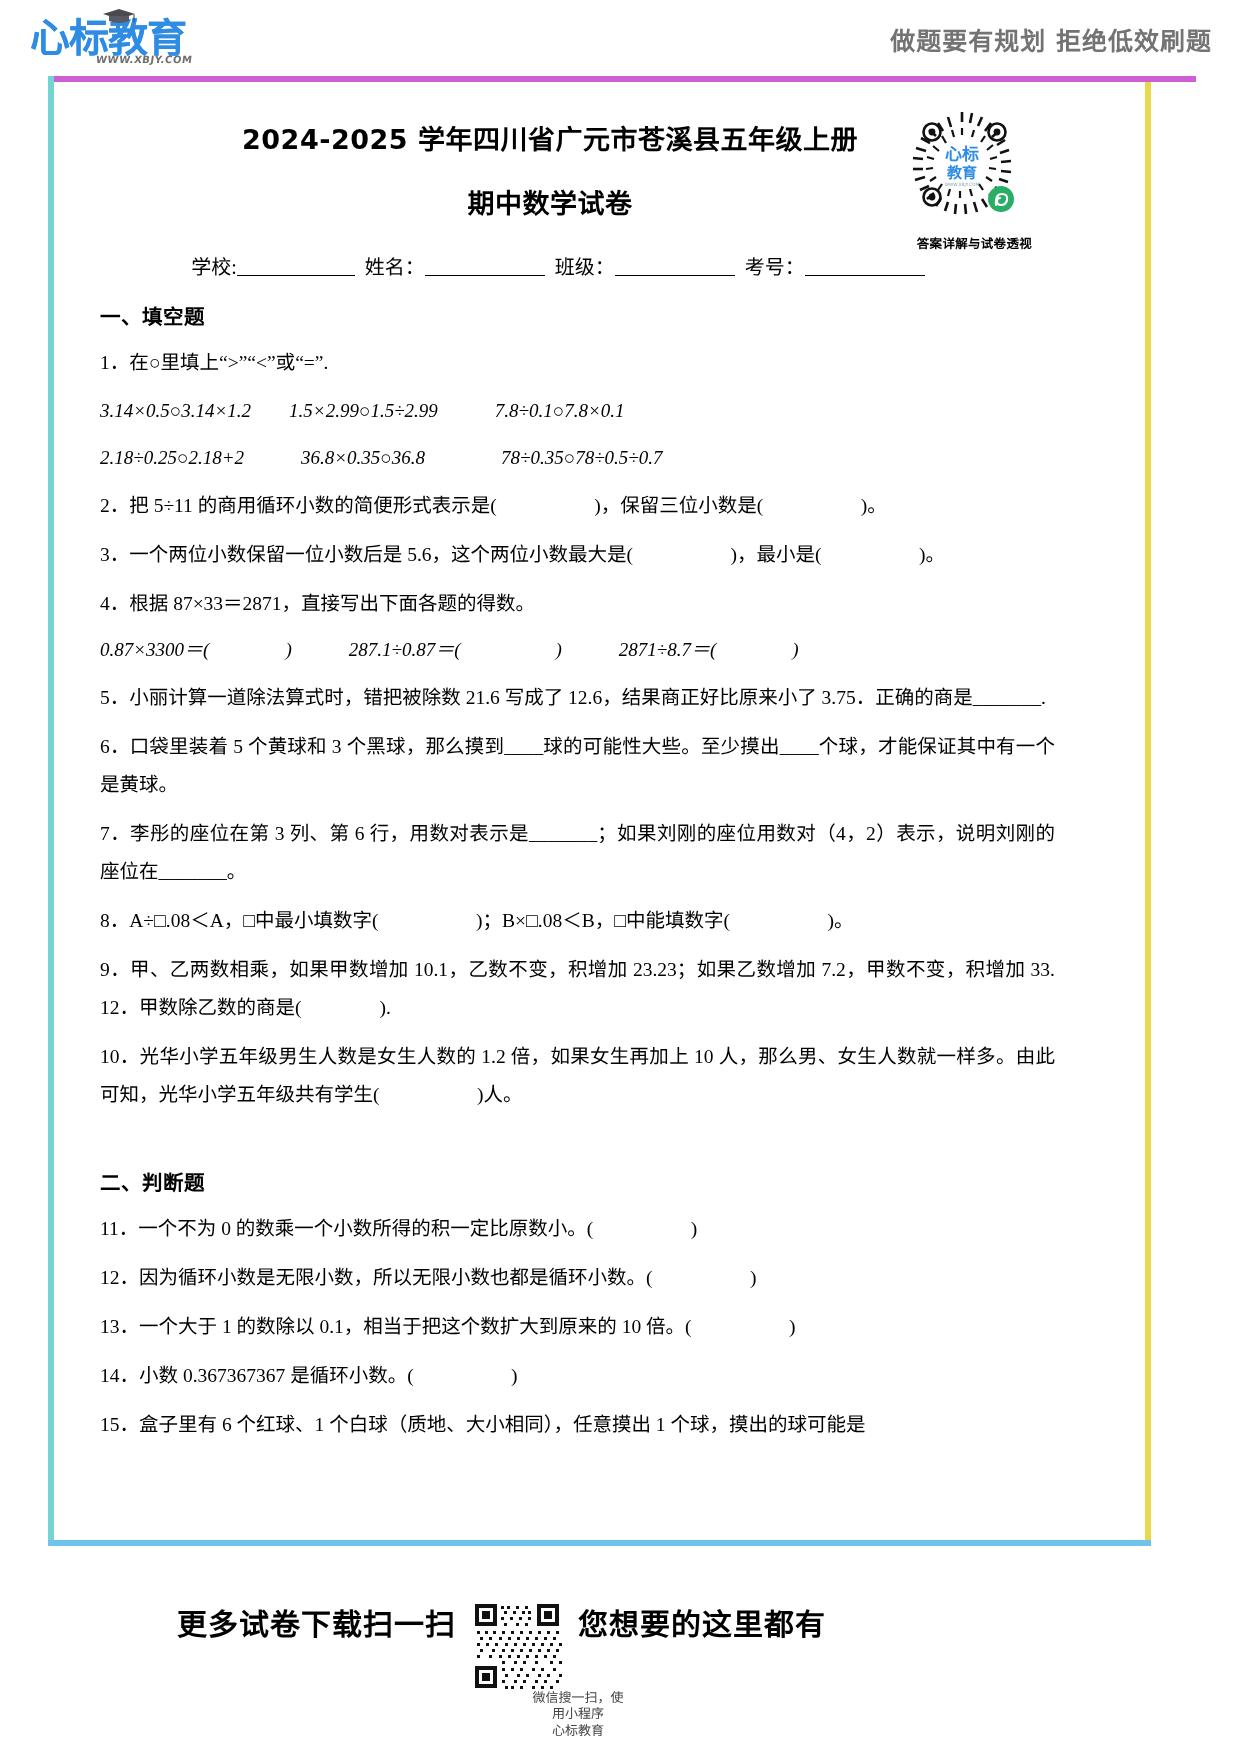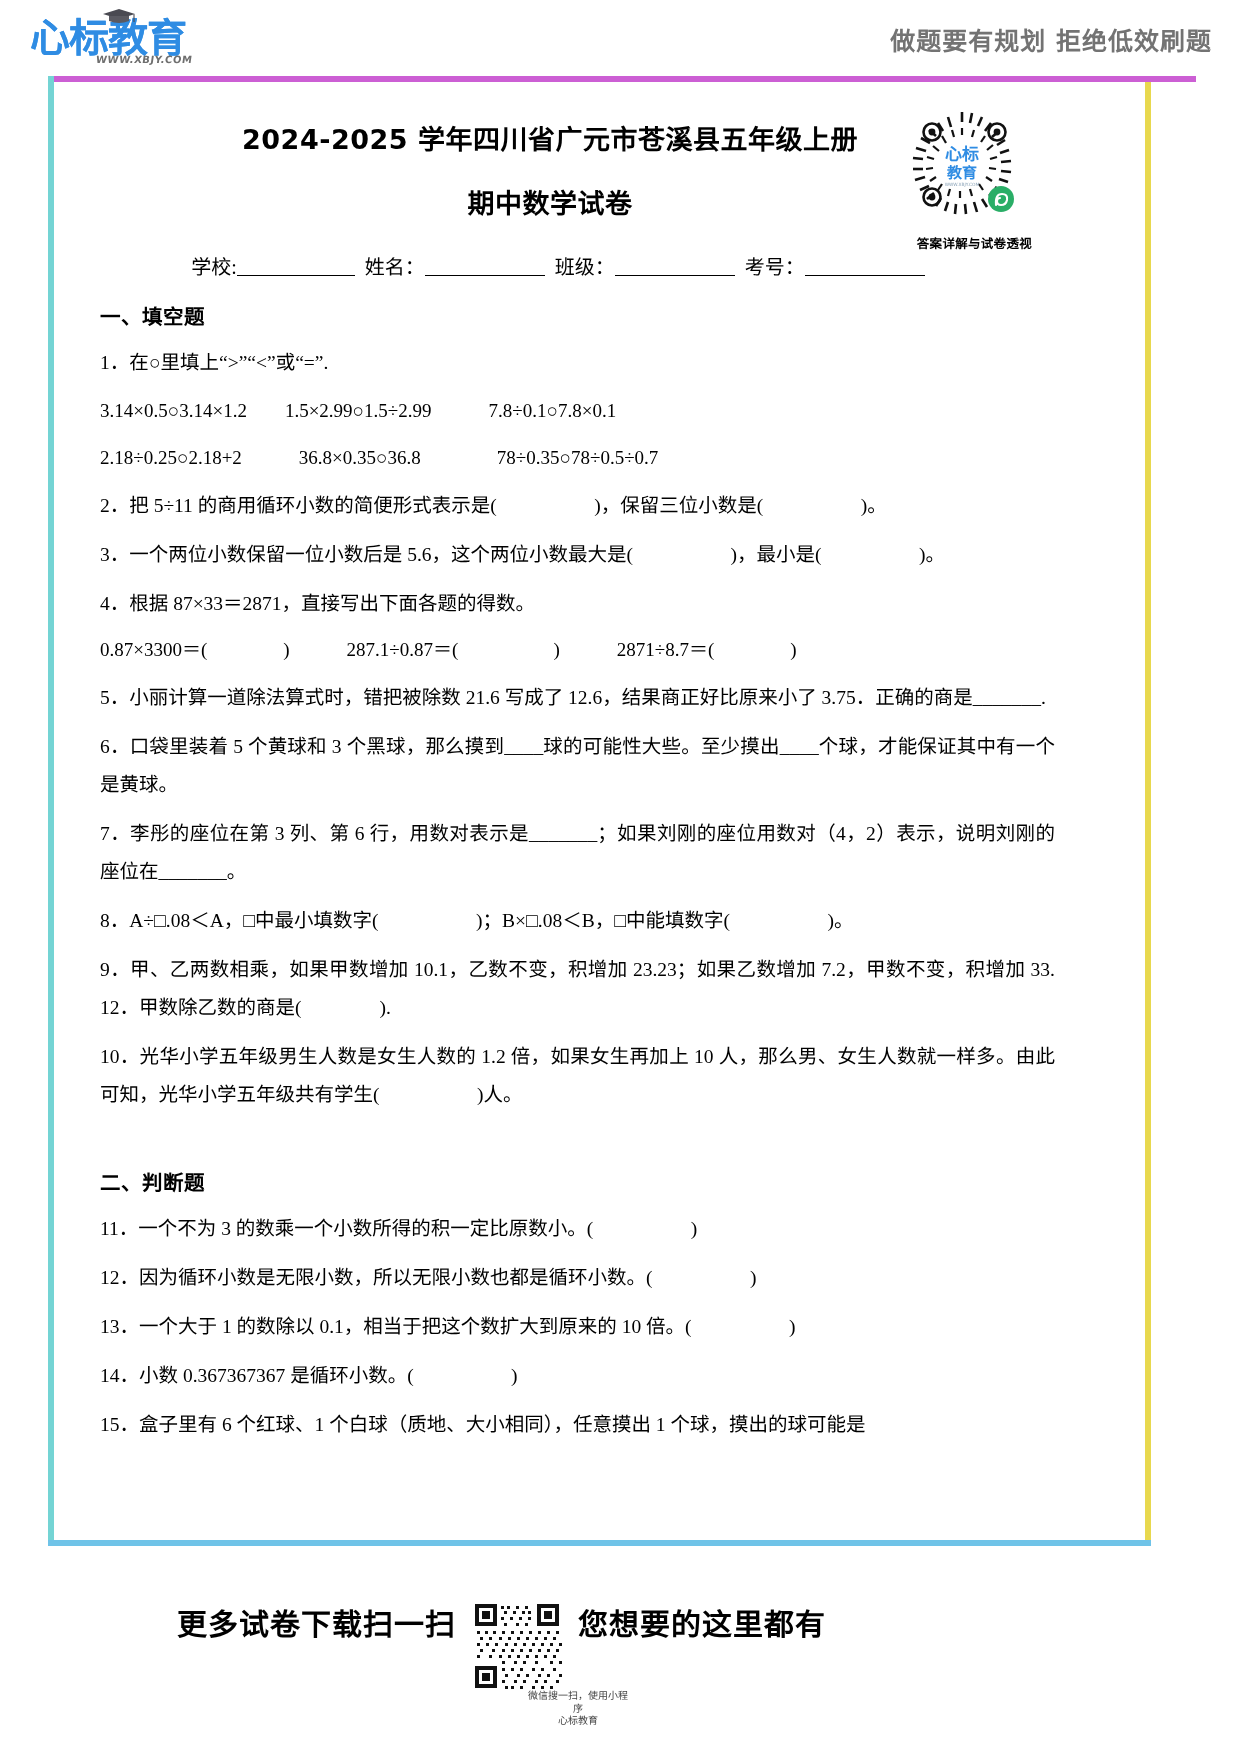--- a/index.html
+++ b/index.html
@@ -209,20 +209,21 @@
     margin: 0 0 11px 0;
     font-family: "Liberation Serif", "DejaVu Serif", serif;
     text-align: justify;
   }
   .q.tight { margin-bottom: 9px; }
   .calcline {
     font-size: 19px;
     line-height: 1.9;
     margin: 0 0 11px 0;
     font-family: "Liberation Serif", "DejaVu Serif", serif;
+    font-style: italic;
   }
   .spacer-md { height: 40px; }
 
   
   .footer {
     position: absolute;
     left: 0;
     top: 1600px;
     width: 1003px;
     height: 120px;
@@ -243,21 +244,21 @@
     height: 92px;
     display: block;
   }
   .footer-qr-cap {
     position: absolute;
     left: 528px;
     top: 1690px;
     width: 100px;
     text-align: center;
     font-family: "DejaVu Sans", sans-serif;
-    font-size: 10px;
+    font-size: 13px;
     color: #444;
     line-height: 1.25;
   }
 </style>
 </head>
 <body>
 
 <div class="page">
 
   <div class="topbar">
@@ -382,21 +383,21 @@
     <div class="q">6．口袋里装着 5 个黄球和 3 个黑球，那么摸到____球的可能性大些。至少摸出____个球，才能保证其中有一个是黄球。</div>
     <div class="q">7．李彤的座位在第 3 列、第 6 行，用数对表示是_______；如果刘刚的座位用数对（4，2）表示，说明刘刚的座位在_______。</div>
     <div class="q">8．A÷□.08＜A，□中最小填数字(　　　　　)；B×□.08＜B，□中能填数字(　　　　　)。</div>
     <div class="q">9．甲、乙两数相乘，如果甲数增加 10.1，乙数不变，积增加 23.23；如果乙数增加 7.2，甲数不变，积增加 33. 12．甲数除乙数的商是(　　　　).</div>
     <div class="q">10．光华小学五年级男生人数是女生人数的 1.2 倍，如果女生再加上 10 人，那么男、女生人数就一样多。由此可知，光华小学五年级共有学生(　　　　　)人。</div>
 
     <div class="spacer-md"></div>
 
     <div class="sec-head">二、判断题</div>
 
-    <div class="q">11．一个不为 3 的数乘一个小数所得的积一定比原数小。(　　　　　)</div>
+    <div class="q">11．一个不为 0 的数乘一个小数所得的积一定比原数小。(　　　　　)</div>
     <div class="q">12．因为循环小数是无限小数，所以无限小数也都是循环小数。(　　　　　)</div>
     <div class="q">13．一个大于 1 的数除以 0.1，相当于把这个数扩大到原来的 10 倍。(　　　　　)</div>
     <div class="q">14．小数 0.367367367 是循环小数。(　　　　　)</div>
     <div class="q">15．盒子里有 6 个红球、1 个白球（质地、大小相同），任意摸出 1 个球，摸出的球可能是</div>
   </div>
 
   <div class="footer">
     <div class="footer-text">更多试卷下载扫一扫</div>
 
     <svg class="footer-qr" viewBox="0 0 92 92">

